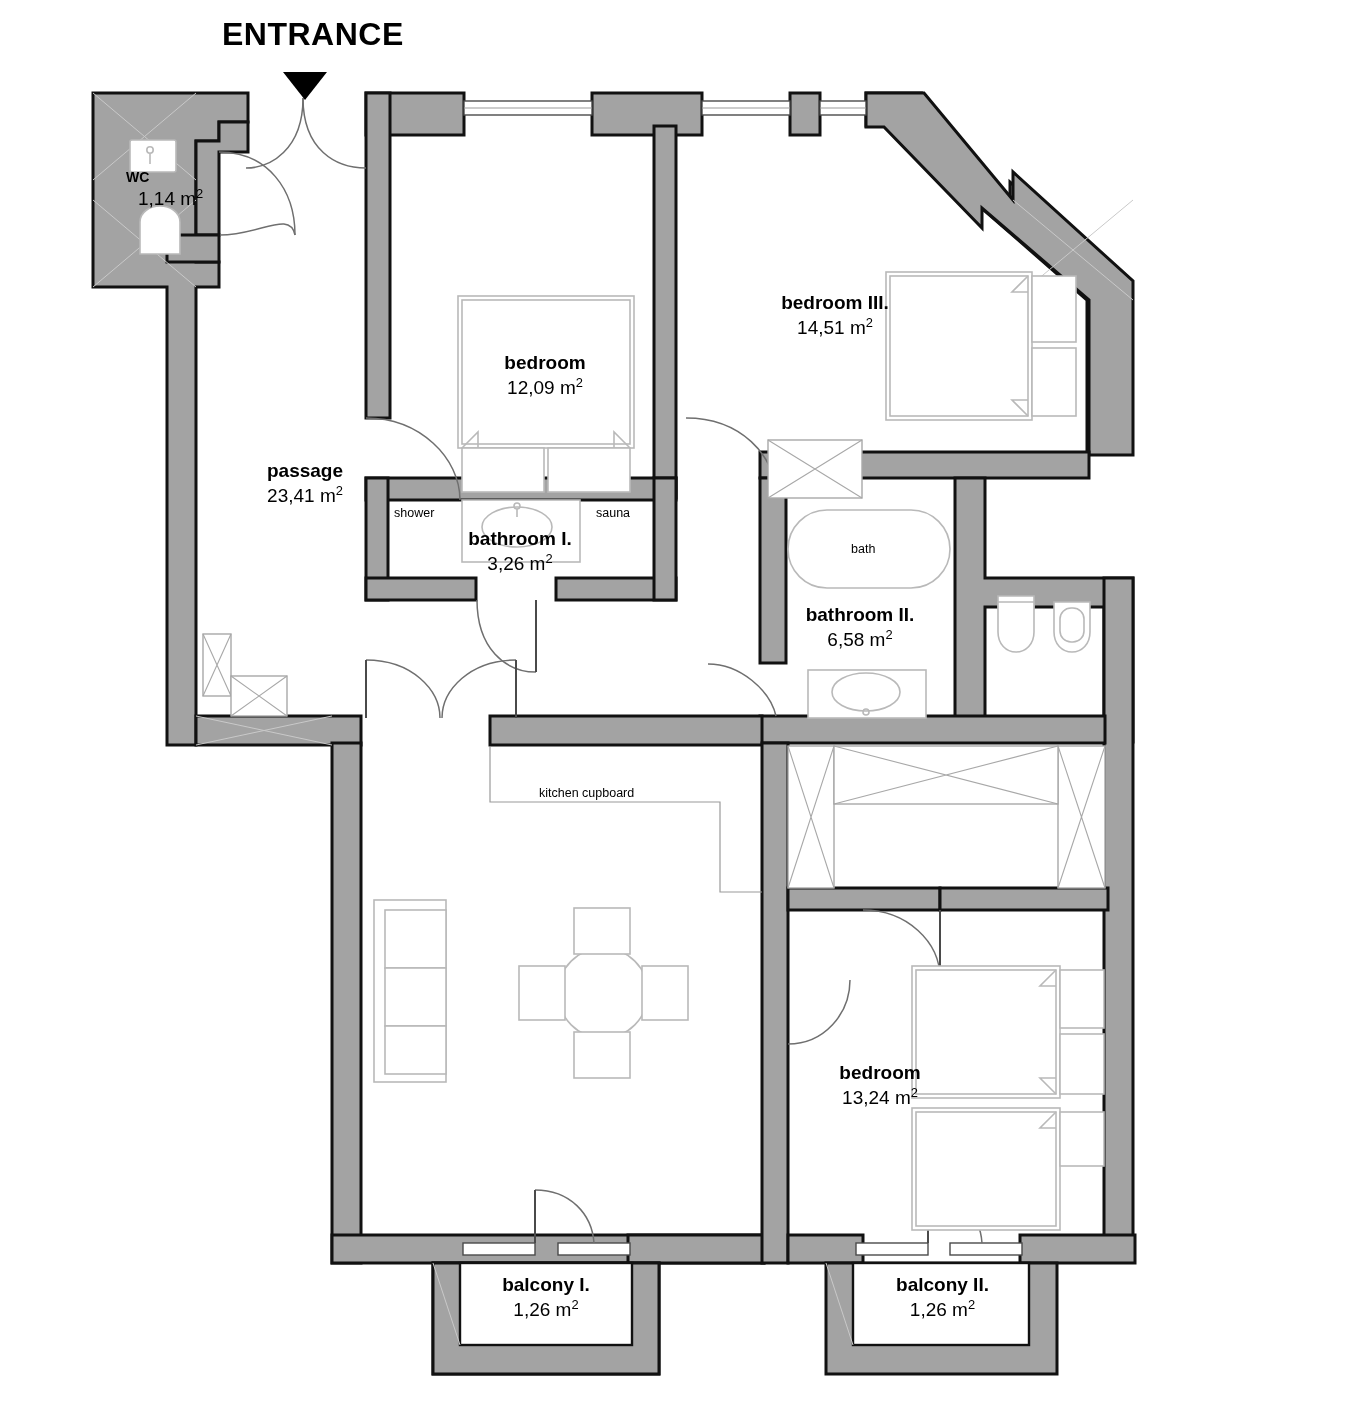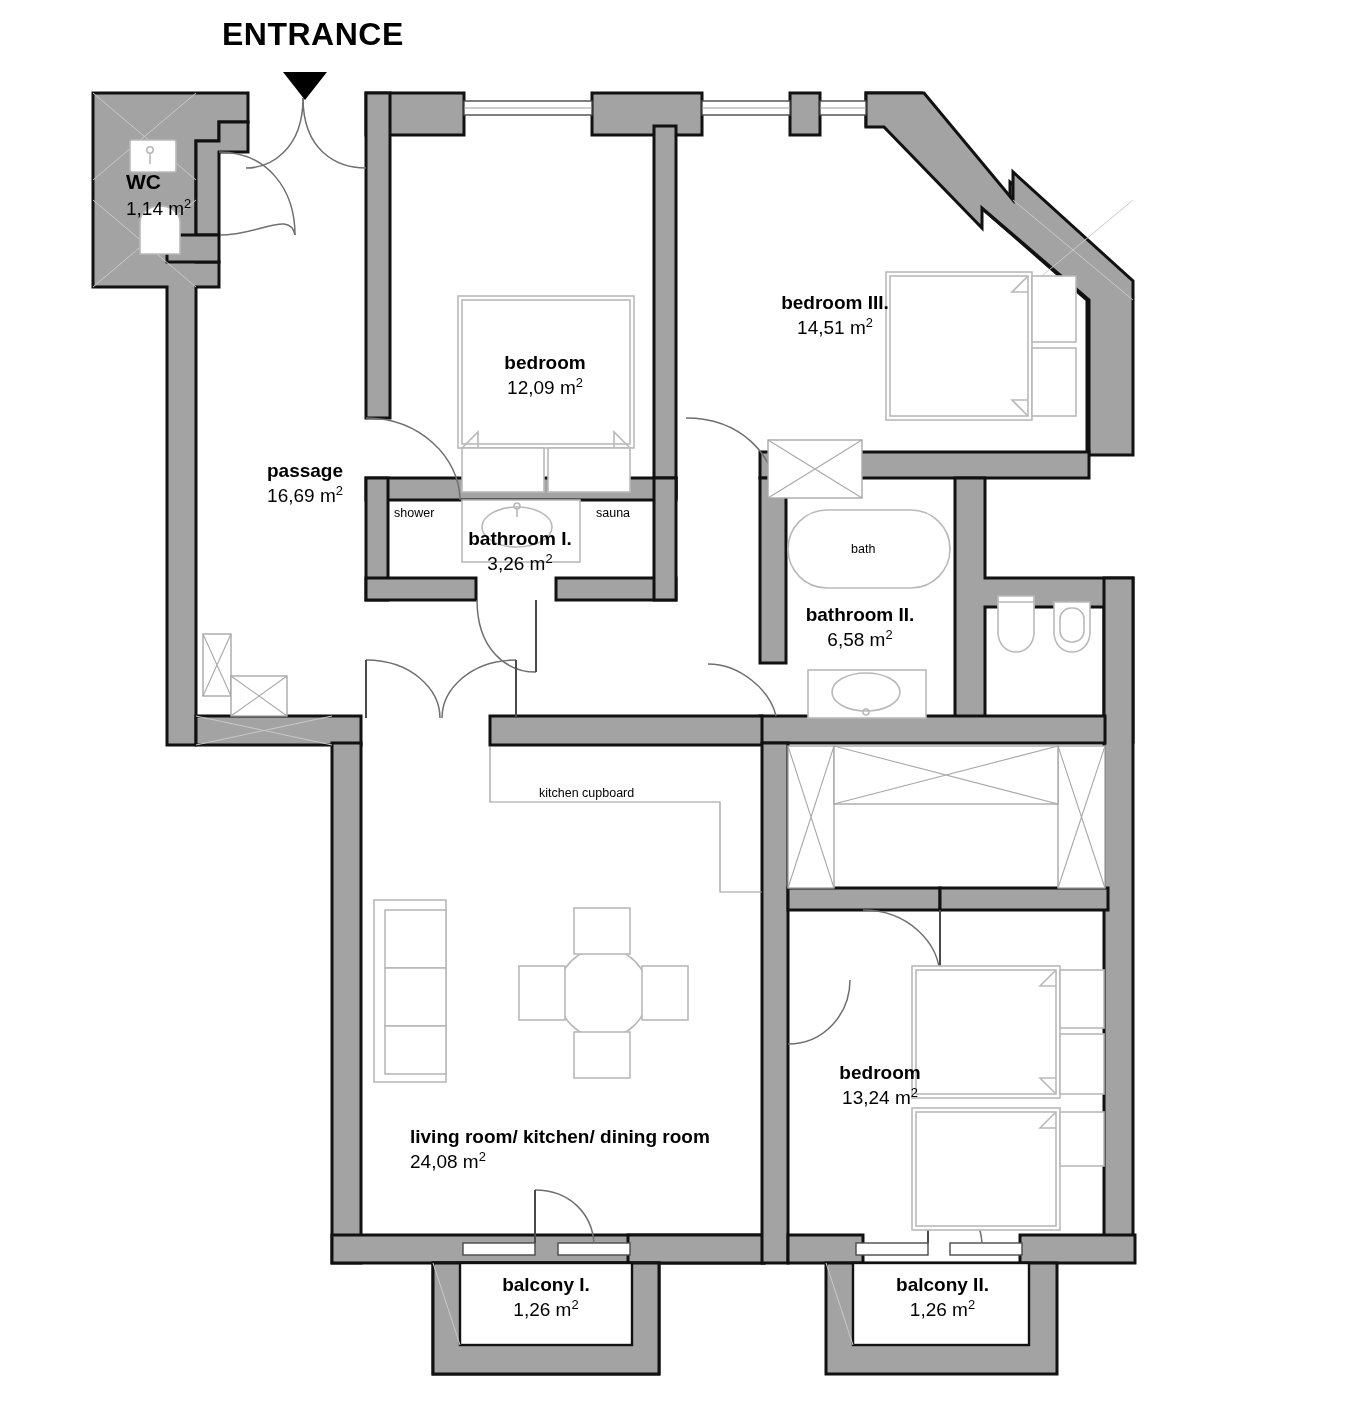--- a/index.html
+++ b/index.html
@@ -52,26 +52,27 @@
     font-weight: bold;
   }
   .room-label .rl-area {
     display: block;
     font-size: 19px;
   }
   .room-label.wc-label {
     text-align: left;
   }
   .room-label.wc-label .rl-name {
-    font-size: 21px;
+    font-size: 14px;
     font-weight: 700;
   }
   .room-label.wc-label .rl-area {
     font-size: 19px;
     font-weight: 400;
+    margin-left: 12px;
   }
   .fixture-label {
     position: absolute;
     font-size: 12.5px;
     color: #000000;
     font-family: "Liberation Sans", sans-serif;
     white-space: nowrap;
     pointer-events: none;
   }
   sup {
@@ -325,43 +326,39 @@
     <span class="rl-area"><span>12,09 m</span><sup>2</sup></span>
   </div>
 
   <div class="room-label" style="left:725px; top:290px; width:220px;">
     <span class="rl-name">bedroom III.</span>
     <span class="rl-area"><span>14,51 m</span><sup>2</sup></span>
   </div>
 
   <div class="room-label" style="left:215px; top:458px; width:180px;">
     <span class="rl-name">passage</span>
-    <span class="rl-area"><span>16,69 m</span><sup>2</sup></span>
+    <span class="rl-area"><span>23,41 m</span><sup>2</sup></span>
   </div>
 
   <div class="room-label" style="left:430px; top:526px; width:180px;">
     <span class="rl-name">bathroom I.</span>
     <span class="rl-area"><span>3,26 m</span><sup>2</sup></span>
   </div>
 
   <div class="room-label" style="left:765px; top:602px; width:190px;">
     <span class="rl-name">bathroom II.</span>
     <span class="rl-area"><span>6,58 m</span><sup>2</sup></span>
   </div>
 
 
   <div class="room-label" style="left:790px; top:1060px; width:180px;">
     <span class="rl-name">bedroom</span>
     <span class="rl-area"><span>13,24 m</span><sup>2</sup></span>
   </div>
 
-  <div class="room-label" style="left:410px; top:1124px; width:290px; text-align:left;">
-    <span class="rl-name">living room/ kitchen/ dining room</span>
-    <span class="rl-area"><span>24,08 m</span><sup>2</sup></span>
-  </div>
 
   <div class="room-label" style="left:466px; top:1272px; width:160px;">
     <span class="rl-name">balcony I.</span>
     <span class="rl-area"><span>1,26 m</span><sup>2</sup></span>
   </div>
 
   <div class="room-label" style="left:860px; top:1272px; width:165px;">
     <span class="rl-name">balcony II.</span>
     <span class="rl-area"><span>1,26 m</span><sup>2</sup></span>
   </div>

